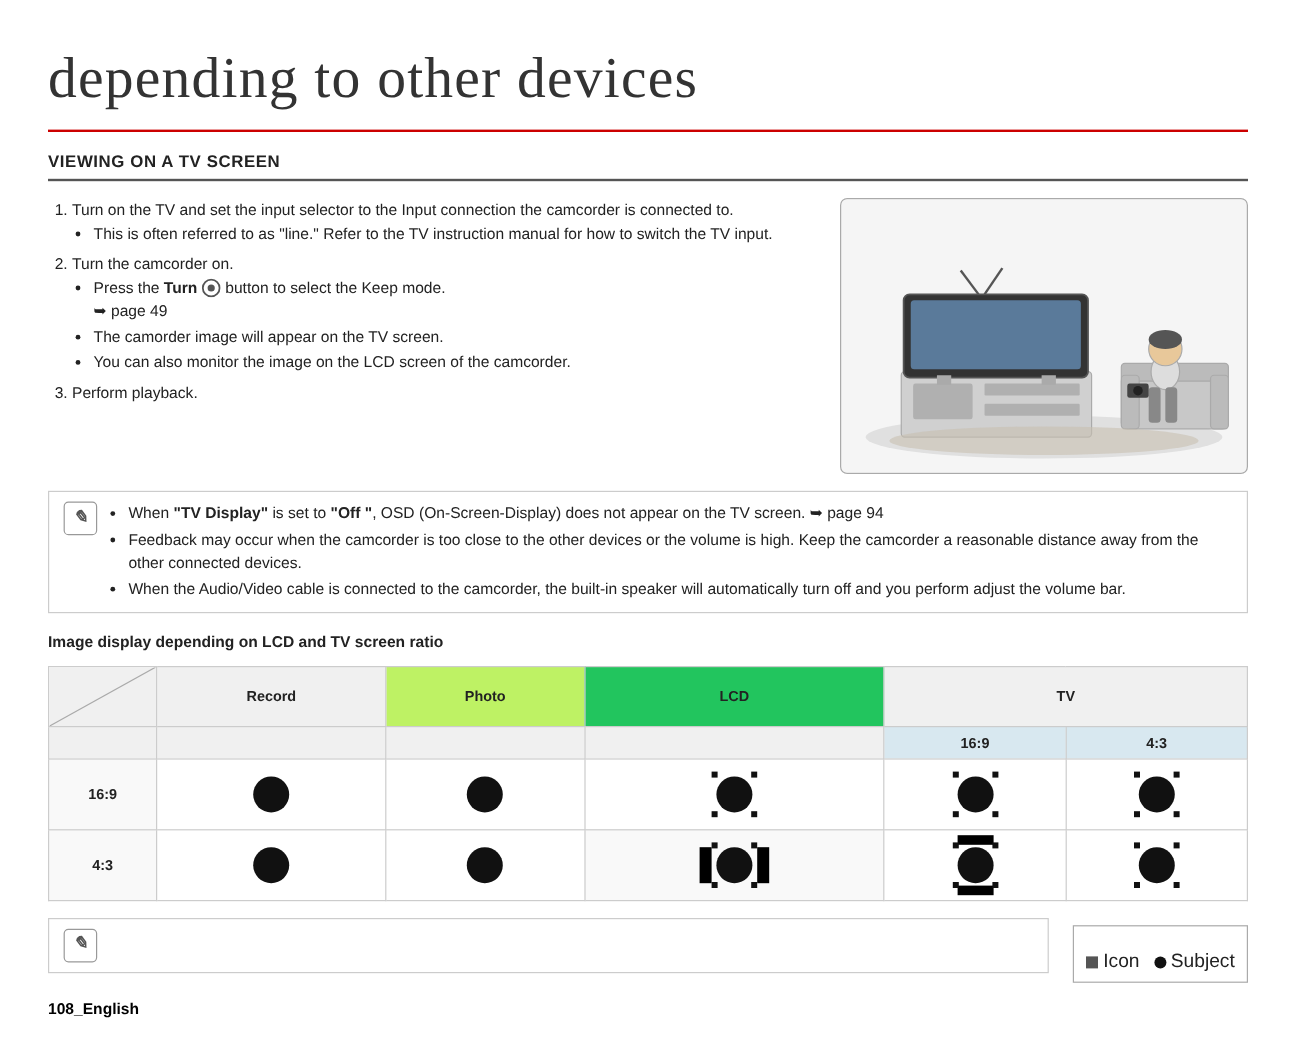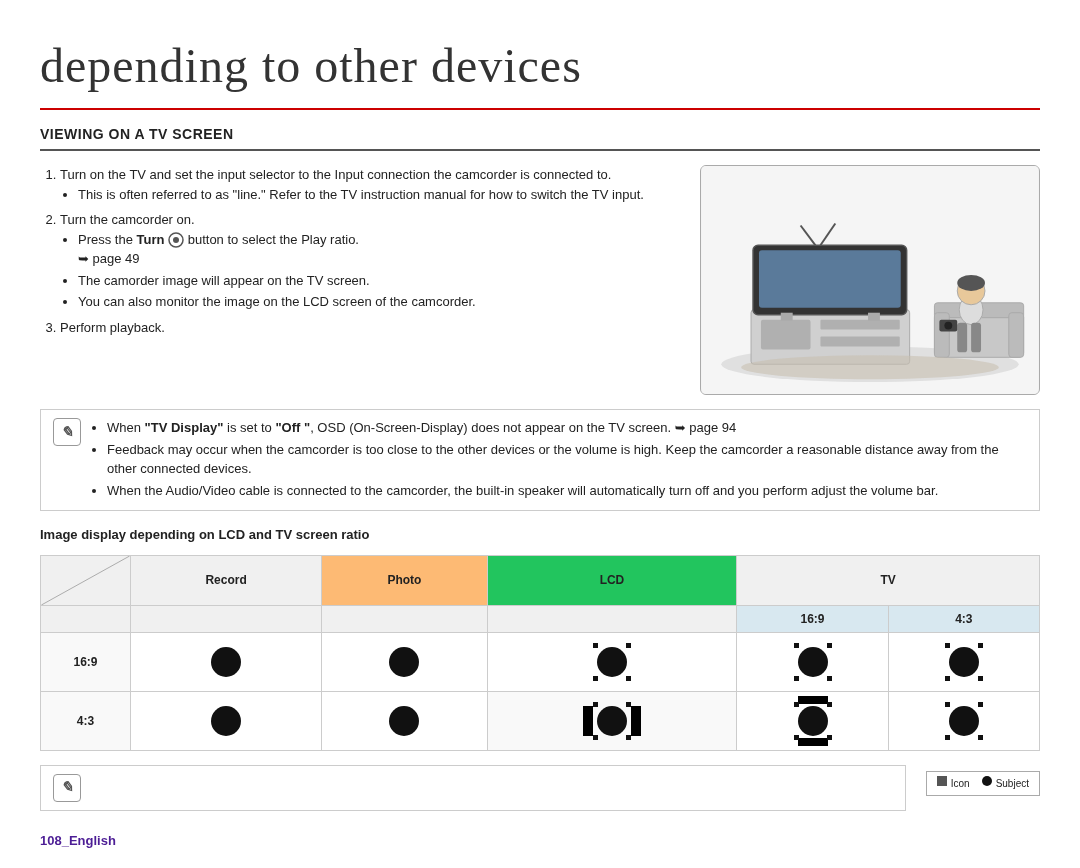--- a/index.html
+++ b/index.html
@@ -223,40 +223,41 @@
       display: flex;
       align-items: center;
       gap: 12px;
       height: fit-content;
       align-self: flex-start;
       margin-top: 6px;
     }
 
     .legend-item {
       display: flex;
-      align-items: flex-start;
+      align-items: center;
       gap: 4px;
-      font-size: 10px;
+      font-size: 16px;
+      margin-top: 14px;
     }
 
     .legend-square {
       width: 10px;
       height: 10px;
       background: #555;
     }
 
     .legend-circle {
       width: 10px;
       height: 10px;
       border-radius: 50%;
       background: #111;
     }
 
     .page-number {
-      color: #4c1d95;
+      color: #000000;
       font-weight: bold;
       font-size: 13px;
       text-align: center;
     }
 
     .bold { font-weight: bold; }
     .arrow-page::before { content: '➥ '; }
   </style>
 </head>
 <body>
@@ -276,21 +277,21 @@
       </li>
       <li>
         <span>Turn the camcorder on.</span>
         <ul>
           <li>
             <span>Press the </span><span class="bold">Turn</span>
             <svg width="16" height="16" viewBox="0 0 16 16" style="vertical-align:middle;display:inline;">
                 <circle cx="8" cy="8" r="7" stroke="#555" stroke-width="1.5" fill="none"></circle>
                 <circle cx="8" cy="8" r="3" fill="#555"></circle>
               </svg>
-            <span> button to select the Play ratio.</span><br>
+            <span> button to select the Keep mode.</span><br>
             <span class="arrow-page">page 49</span>
           </li>
           <li>The camorder image will appear on the TV screen.</li>
           <li>You can also monitor the image on the LCD screen of the camcorder.</li>
         </ul>
       </li>
       <li>
         <span>Perform playback.</span>
       </li>
     </ol>
@@ -357,21 +358,21 @@
 <table class="ratio-table">
   <thead>
     <tr class="header-row">
       <th class="diagonal-cell" style="width:90px; height:50px; position:relative; overflow:hidden;">
         <svg class="diagonal-line" viewBox="0 0 90 50">
           <line x1="0" y1="50" x2="90" y2="0" stroke="#aaa" stroke-width="1"></line>
         </svg>
         <span style="position:absolute;bottom:4px;left:6px;font-size:11px;color:#666;"></span>
       </th>
       <th style="background:#f0f0f0;">Record</th>
-      <th style="background:#fdba74;">Photo</th>
+      <th style="background:#bef264;">Photo</th>
       <th style="background:#22c55e;">LCD</th>
       <th colspan="2" class="tv-header">TV</th>
     </tr>
     <tr class="header-row">
       <th style="background:#f0f0f0;"></th>
       <th style="background:#f0f0f0;"></th>
       <th style="background:#f0f0f0;"></th>
       <th style="background:#f0f0f0;"></th>
       <th style="background:#d8e8f0;">16:9</th>
       <th style="background:#d8e8f0;">4:3</th>

